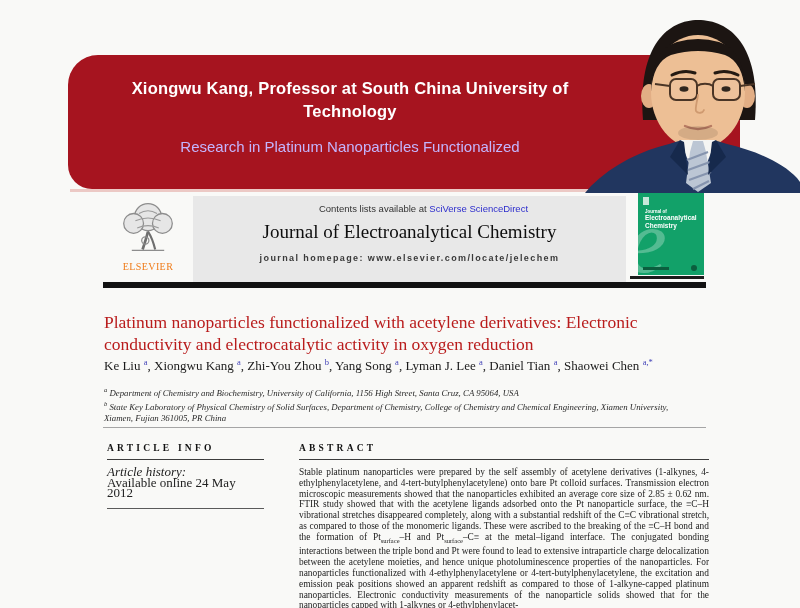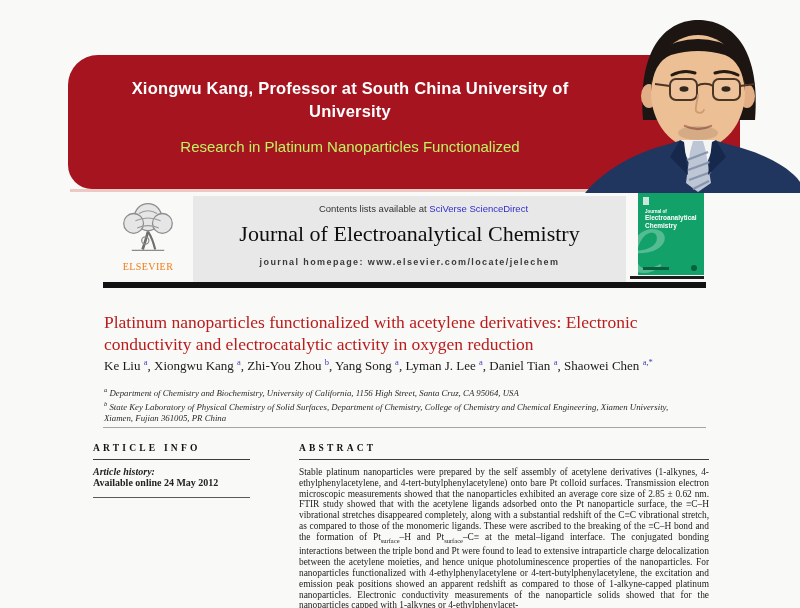--- a/index.html
+++ b/index.html
@@ -5,33 +5,33 @@
   * { margin:0; padding:0; box-sizing:border-box; }
   body { background:#e8e8e8; font-family:"Liberation Sans", sans-serif; }
   .canvas{ position:relative; width:800px; height:608px; background:#f9f9f7; overflow:hidden; margin:0 auto; }
 
   
   .banner{ position:absolute; left:68px; top:55px; width:672px; height:134px;
            background:#a6141f; border-radius:30px 30px 24px 24px; }
   .banner-inner{ position:absolute; left:36px; top:22px; width:492px; text-align:center; color:#fff; }
   .banner-headline div{ font-size:16.5px; font-weight:bold; line-height:23px; letter-spacing:.2px; }
   .banner-subtitle{ margin-top:13px; }
-  .banner-subtitle div{ font-size:15px; font-weight:400; line-height:22px; color:#bef264; }
+  .banner-subtitle div{ font-size:15px; font-weight:400; line-height:22px; color:#c4b5fd; }
   .banner-edge{ position:absolute; left:70px; top:189px; width:668px; height:3px; background:#ecc9c5; }
 
   
   .portrait{ position:absolute; right:0; top:0; width:215px; height:193px; }
 
   
   .elsevier{ position:absolute; left:103px; top:198px; width:90px; height:84px; text-align:center; }
   .elsevier-wordmark{ font-family:"Liberation Serif", serif; font-size:10px; color:#ef7c1a; letter-spacing:.4px; margin-top:1px; }
   .masthead-box{ position:absolute; left:193px; top:196px; width:433px; height:86px; background:#e8e8e8; text-align:center; }
   .contents-line{ margin-top:7px; font-size:9.5px; color:#333;padding-left:28px; }
   .contents-link{ color:#2d2dcc; }
-  .journal-title{ margin-top:7px; font-family:"Liberation Serif", serif; font-size:22px; color:#0e0e0e; }
+  .journal-title{ margin-top:7px; font-family:"Liberation Serif", serif; font-size:19px; color:#0e0e0e; }
   .homepage-line{ margin-top:10px; font-size:9px; letter-spacing:1.4px; color:#3a3a3a; font-weight:600; }
 
   .cover{ position:absolute; left:638px; top:193px; width:66px; height:82px; background:#12a169; overflow:hidden; }
   .cover-glyph{ position:absolute; left:-12px; top:2px; font-family:"Liberation Serif", serif; font-style:italic;
                 font-size:92px; color:rgba(255,255,255,.28); line-height:1; }
   .cover-chip{ position:absolute; left:5px; top:4px; width:6px; height:8px; background:#e8f5ee; opacity:.85; }
   .cover-title{ position:absolute; left:7px; top:16px; width:56px; color:#fff; text-align:left; }
   .cover-title .t1{ font-size:4.5px; font-weight:bold; }
   .cover-title .t2,.cover-title .t3{ font-size:6.5px; font-weight:bold; line-height:7.5px; }
   .cover-foot{ position:absolute; left:5px; bottom:4px; width:56px; height:4px; }
@@ -47,43 +47,43 @@
   .authors sup{ color:#4343b8; font-size:8.5px; }
   .affiliations{ position:absolute; left:104px; top:385px; width:566px; font-family:"Liberation Serif", serif;
                  font-style:italic; font-size:8.8px; line-height:10.5px; color:#2a2a2a; }
   .affiliation{ margin-bottom:1px; }
   .affiliation sup{ font-size:6.5px; }
   .affil-rule{ position:absolute; left:103px; top:427px; width:603px; height:1px; background:#a5a5a5; }
 
   
   .col-header{ font-family:"Liberation Serif", serif; font-size:9.5px; font-weight:bold; letter-spacing:3.2px; color:#111; }
   .col-rule{ height:1px; background:#3c3c3c; margin-top:6px; }
-  .left-col{ position:absolute; left:93px; top:443px; width:157px; font-family:"Liberation Serif", serif; }
-  .left-col .block{ font-size:10px; line-height:10.5px; color:#222;font-weight:bold; }
+  .left-col{ position:absolute; left:107px; top:443px; width:157px; font-family:"Liberation Serif", serif; }
+  .left-col .block{ font-size:13px; line-height:10.5px; color:#222; }
   .ital{ font-style:italic; }
   .history-block{ margin-top:7px; }
   .mid-rule{ height:1px; background:#5a5a5a; margin-top:9px; }
   .keywords-block{ margin-top:7px; }
   .keyword{ line-height:10.8px; }
 
   .right-col{ position:absolute; left:299px; top:443px; width:410px; font-family:"Liberation Serif", serif; }
   .abstract-text{ margin-top:7px; font-size:9.4px; line-height:10.8px; text-align:justify; color:#222;
                   height:152px; overflow:hidden; }
   .abstract-text sub{ font-size:6.5px; }
 </style>
 </head>
 <body>
 
 <div class="canvas">
 
   <div class="banner">
     <div class="banner-inner">
       <div class="banner-headline">
         <div>Xiongwu Kang, Professor at South China University of</div>
-        <div>University</div>
+        <div>Technology</div>
       </div>
       <div class="banner-subtitle">
         <div>Research in Platinum Nanoparticles Functionalized</div>
       </div>
     </div>
   </div>
   <div class="banner-edge"></div>
 
   <div class="portrait">
     <svg width="215" height="193" viewBox="0 0 215 193">

